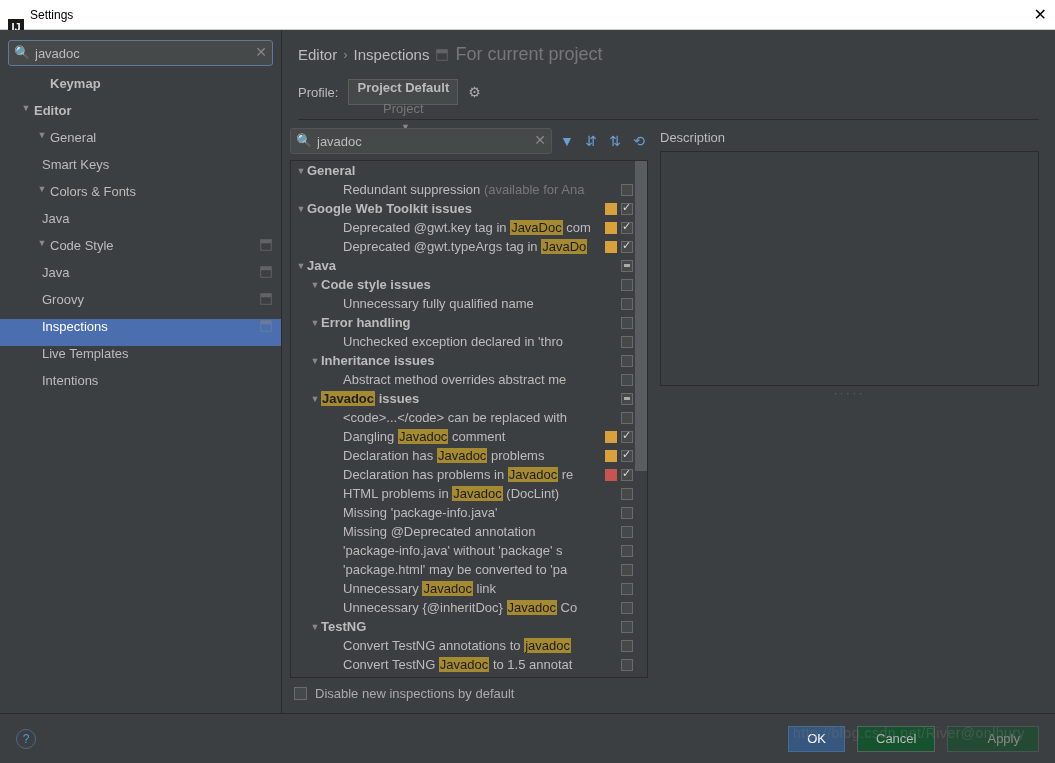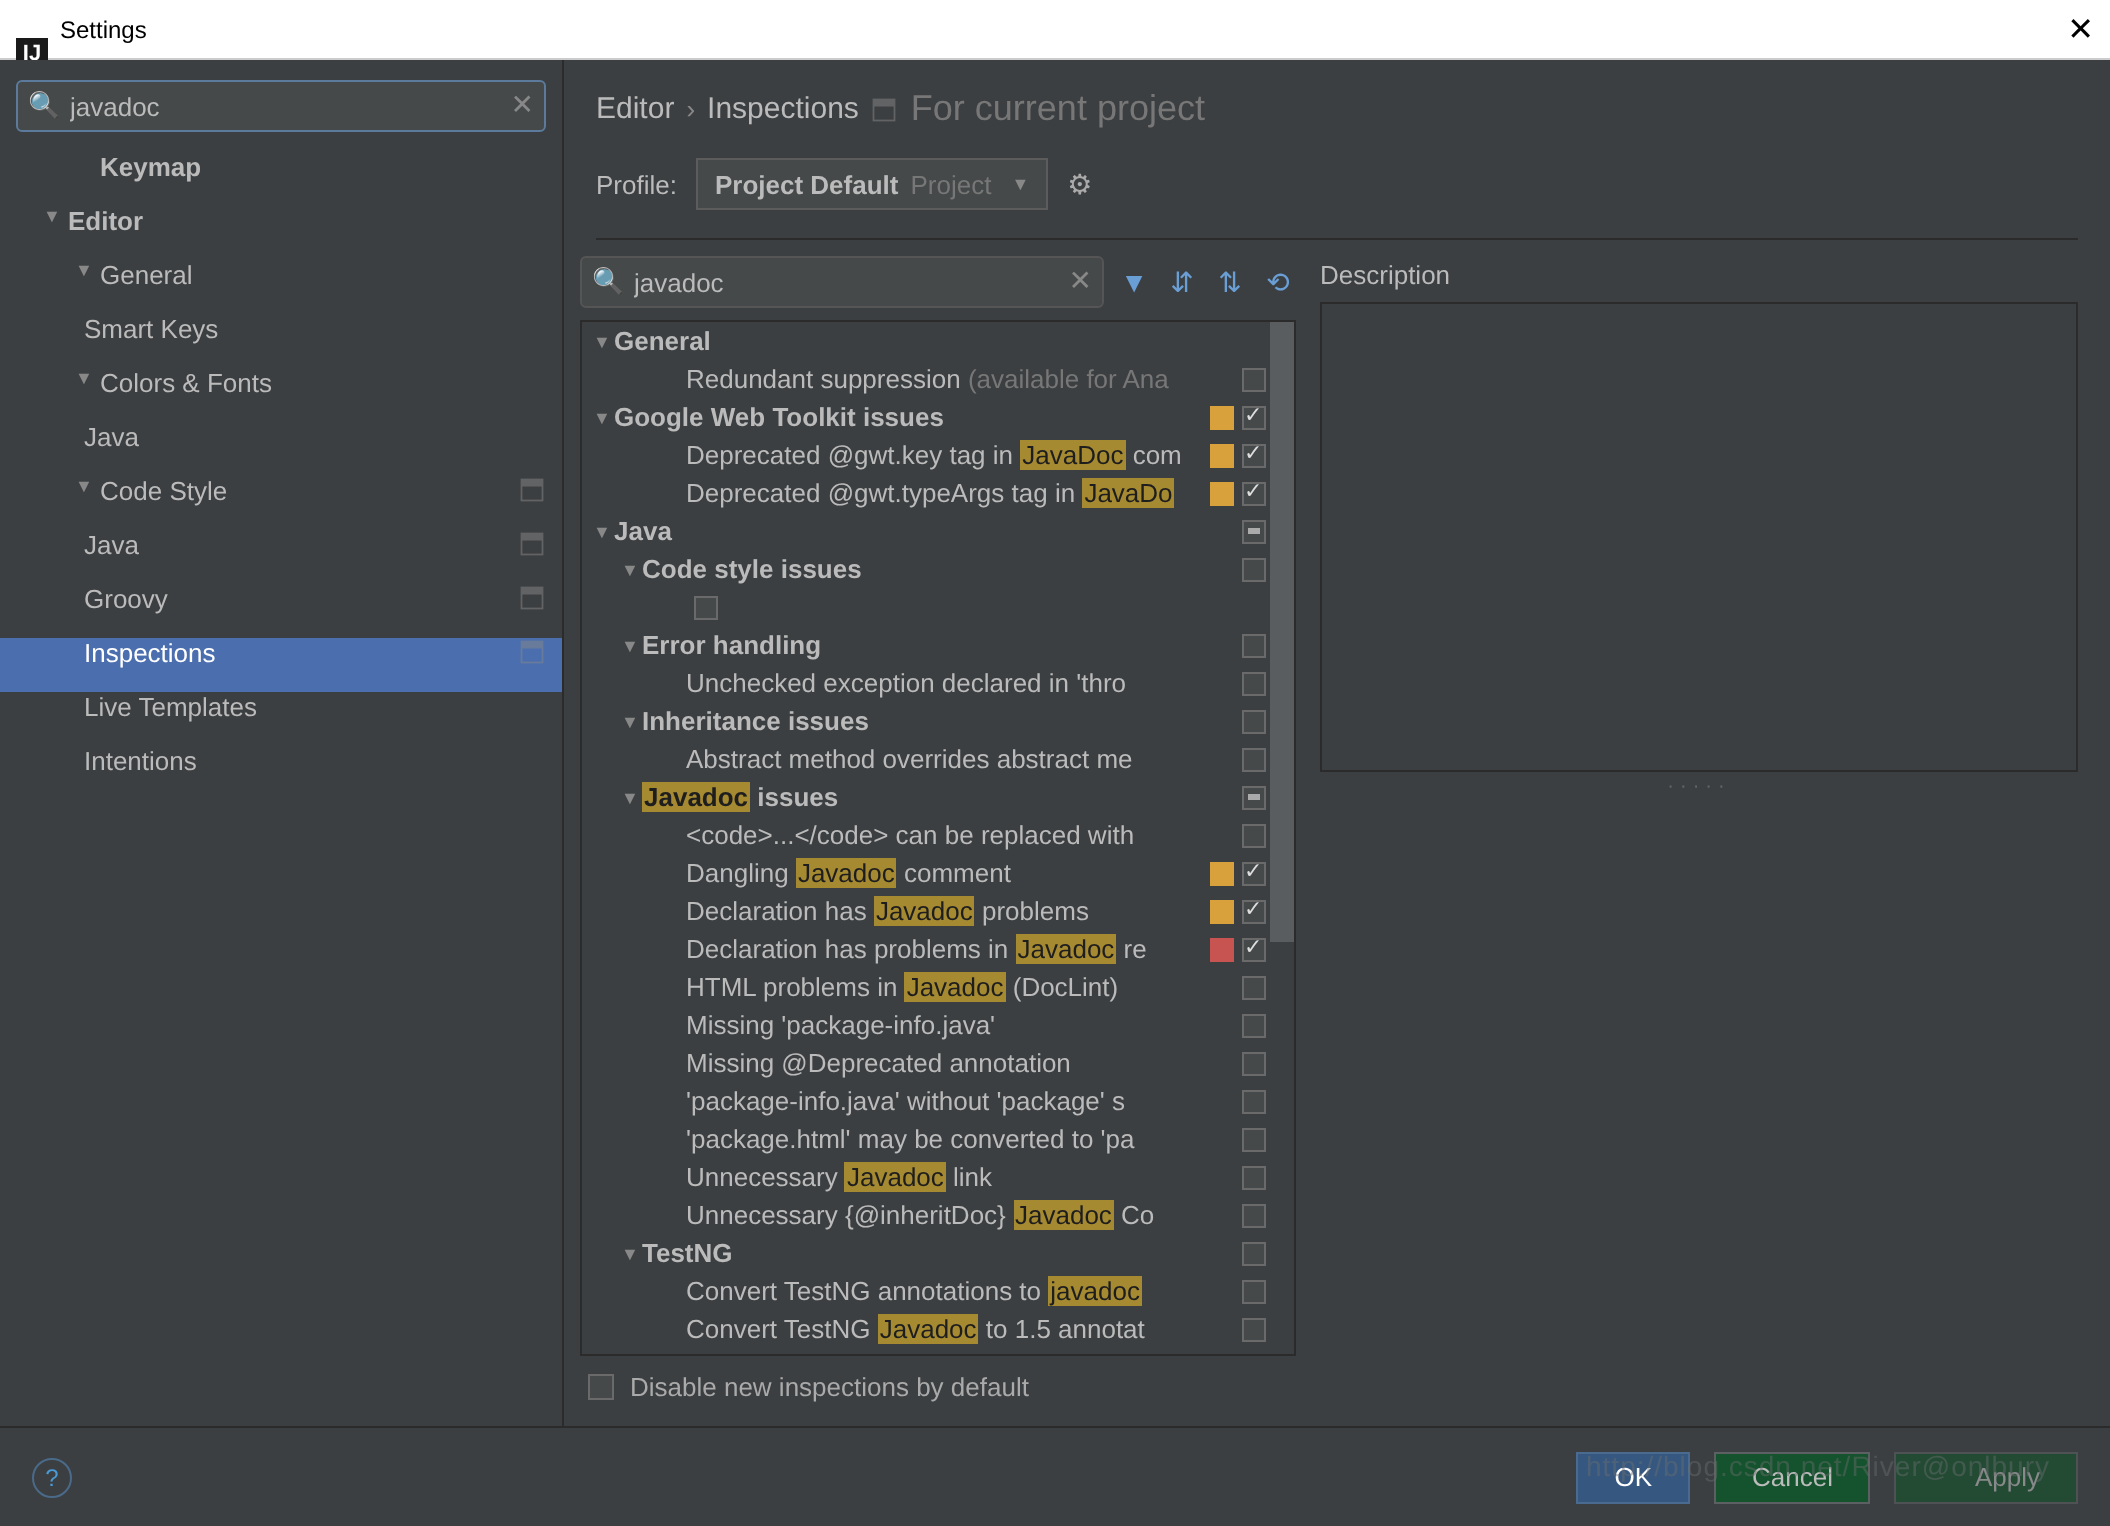--- a/index.html
+++ b/index.html
@@ -32,21 +32,21 @@
 .tree-item.d3 { padding-left: 28px; }
 
 .right { flex: 1; display: flex; flex-direction: column; min-width: 0; }
 .header { padding: 14px 16px 10px; display: flex; align-items: center; gap: 6px; }
 .header .crumb { color: #bbb; font-size: 15px; }
 .header .sep { color: #888; }
 .header .sub { color: #777; font-size: 18px; }
 
 .profile-row { padding: 4px 16px 14px; display: flex; align-items: center; gap: 10px; }
 .profile-row .lbl { color: #bbb; }
-.combo { height: 26px; background: #45494a; border: 1px solid #5c5c5c; display: flex; align-items: center; padding: 0 8px; gap: 6px; cursor: pointer; }
+.combo { height: 26px; background: #45494a; border: 1px solid #5c5c5c; display: flex; align-items: center; padding: 0 8px; gap: 6px; cursor: pointer; flex-direction: column; }
 .combo .b { font-weight: bold; color: #bbb; }
 .combo .dim { color: #777; }
 .combo .carrow { font-size: 9px; color: #888; margin-left: 4px; }
 .gear { color: #aaa; font-size: 14px; cursor: pointer; }
 
 .divider { height: 1px; background: #2b2b2b; margin: 0 16px 0 16px; }
 
 .mid { flex: 1; display: flex; min-height: 0; padding: 8px 16px 8px 8px; gap: 12px; }
 .mid-left { width: 358px; display: flex; flex-direction: column; min-height: 0; }
 .filterbar { display: flex; align-items: center; gap: 6px; padding: 0 0 6px 0; }
@@ -249,20 +249,21 @@
                   <span class="txt"><span>Java</span></span>
                   <span class="cb mixed"></span>
                 </div>
                 <div class="irow i1 bold">
                   <span class="arrow">▼</span>
                   <span class="txt"><span>Code style issues</span></span>
                   <span class="cb "></span>
                 </div>
                 <div class="irow i2">
                   <span class="arrow"></span>
+                  <span class="txt"><span>Unnecessary fully qualified name</span></span>
                   <span class="cb "></span>
                 </div>
                 <div class="irow i1 bold">
                   <span class="arrow">▼</span>
                   <span class="txt"><span>Error handling</span></span>
                   <span class="cb "></span>
                 </div>
                 <div class="irow i2">
                   <span class="arrow"></span>
                   <span class="txt"><span>Unchecked exception declared in 'thro</span></span>

